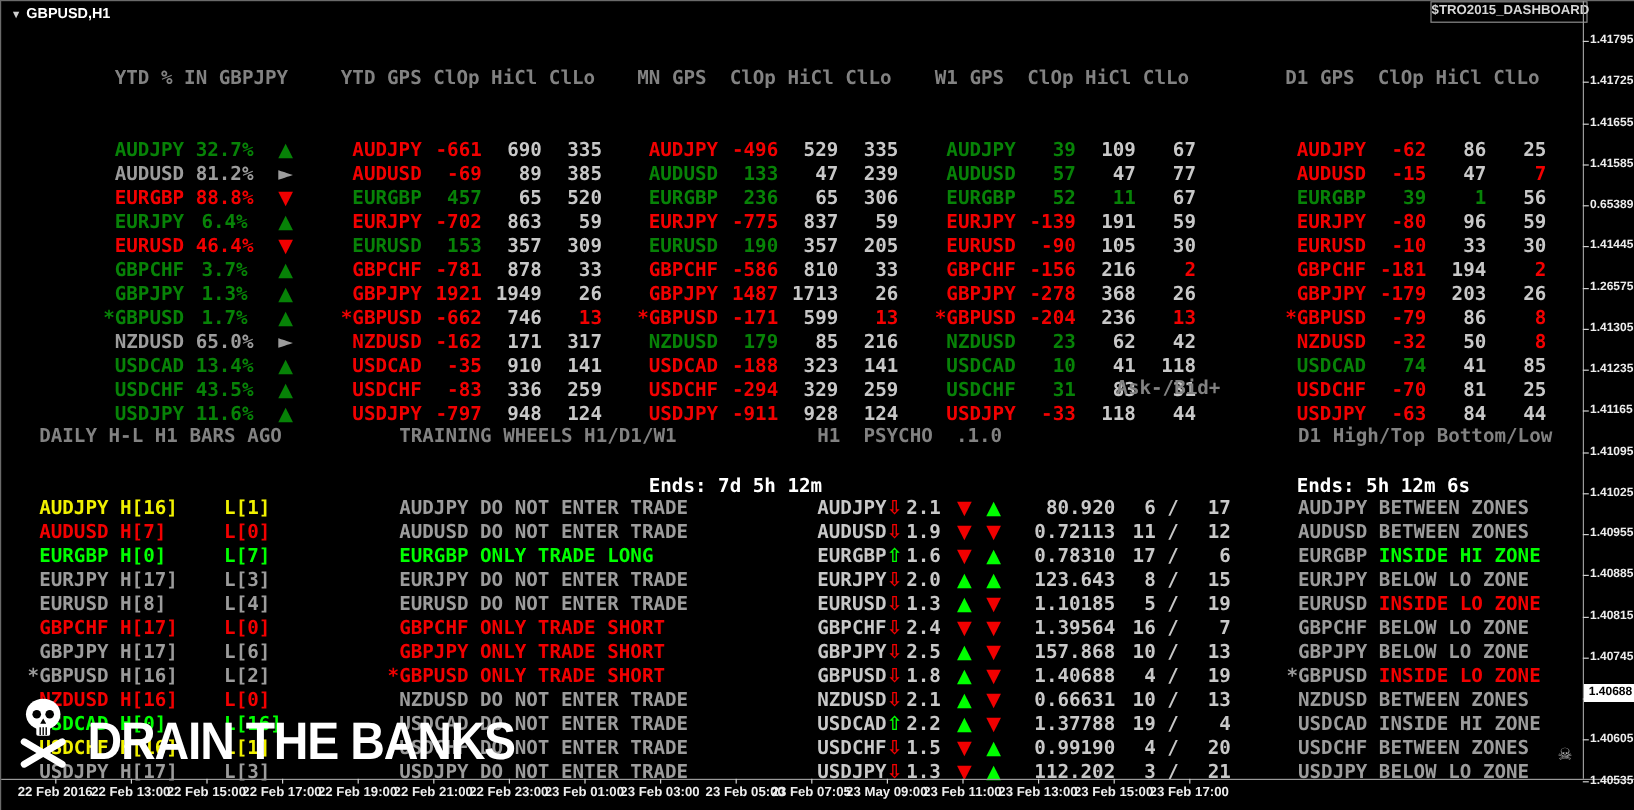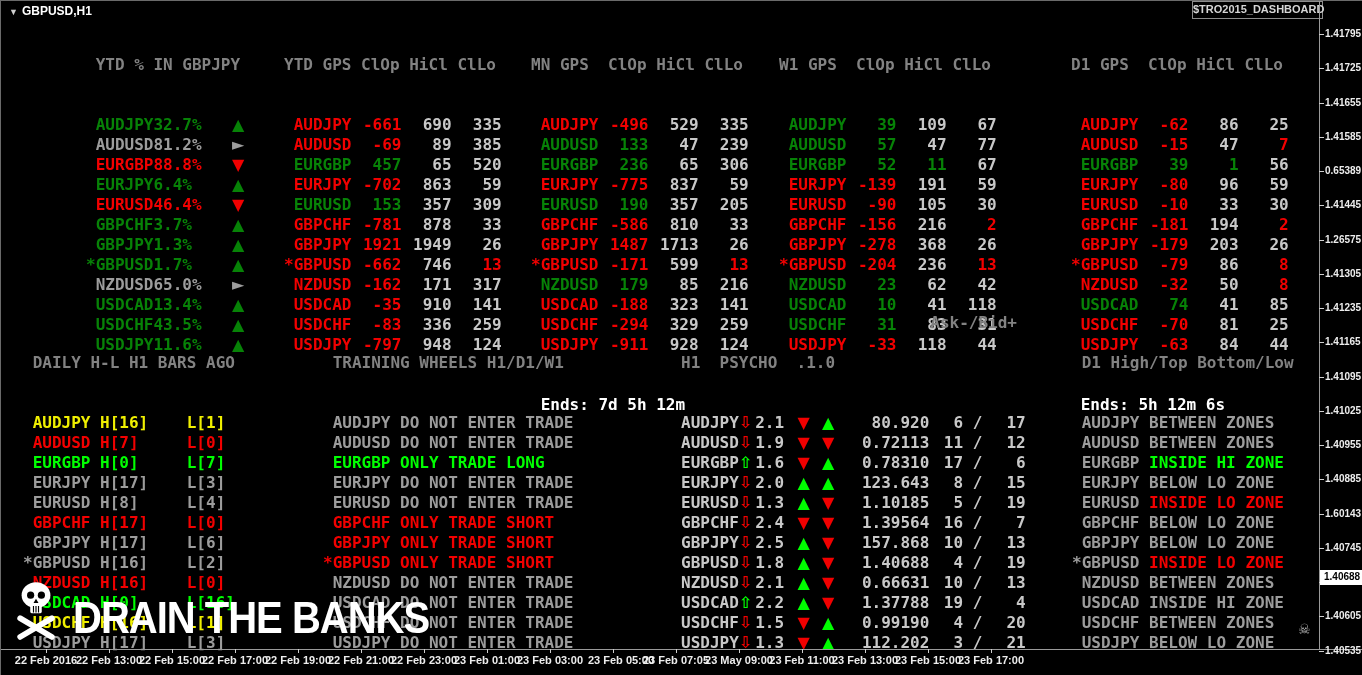--- a/index.html
+++ b/index.html
@@ -7,21 +7,21 @@
        font-family:"Liberation Sans",sans-serif;}
   #chart{position:absolute;inset:0;background:#000;border-top:1px solid #6a6a6a;border-left:1px solid #6a6a6a;}
   .sec{position:absolute;font-family:"DejaVu Sans Mono","Liberation Mono",monospace;
        font-size:16px;font-weight:bold;line-height:20px;white-space:pre;}
   .hdr{color:#828282;}
   .pad1{padding-left:1ch;}
   .trow span{display:inline-block;}
   .s{width:1ch;}
   .p{width:6ch;}
   .n{width:5.2ch;text-align:right;}
-  .pct{width:7ch;text-align:left;}
+  .pct{width:7ch;text-align:center;}
   .ar{width:1.2ch;margin-left:1ch;font-family:"DejaVu Sans",sans-serif;}
   .hf{width:9ch;margin-left:1ch;}
   .tst{margin-left:1ch;}
   .ba{width:1.3ch;font-family:"DejaVu Sans",sans-serif;}
   .pv{width:3.2ch;text-align:right;}
   .aa{width:1ch;margin-left:1.2ch;font-family:"DejaVu Sans",sans-serif;}
   .ppr{width:10ch;text-align:right;}
   .pask{width:3.5ch;text-align:right;}
   .pbid{width:3.5ch;text-align:right;}
   .ends{color:#fff;padding-left:1ch;}
@@ -154,21 +154,21 @@
       <div class="plabel" style="top: 335.25px;">1.41165</div>
       <div class="ptick" style="top: 375.5px;"></div>
       <div class="plabel" style="top: 369.5px;">1.41095</div>
       <div class="ptick" style="top: 409.75px;"></div>
       <div class="plabel" style="top: 403.75px;">1.41025</div>
       <div class="ptick" style="top: 444px;"></div>
       <div class="plabel" style="top: 438px;">1.40955</div>
       <div class="ptick" style="top: 478.25px;"></div>
       <div class="plabel" style="top: 472.25px;">1.40885</div>
       <div class="ptick" style="top: 512.5px;"></div>
-      <div class="plabel" style="top: 506.5px;">1.60143</div>
+      <div class="plabel" style="top: 506.5px;">1.40815</div>
       <div class="ptick" style="top: 546.75px;"></div>
       <div class="plabel" style="top: 540.75px;">1.40745</div>
       <div class="ptick" style="top: 581px;"></div>
       <div class="plabel" style="top: 575px;">1.40675</div>
       <div class="ptick" style="top: 615.25px;"></div>
       <div class="plabel" style="top: 609.25px;">1.40605</div>
       <div class="ptick" style="top: 649.5px;"></div>
       <div class="plabel" style="top: 643.5px;">1.40535</div>
     </div>
   <div id="time-axis">

